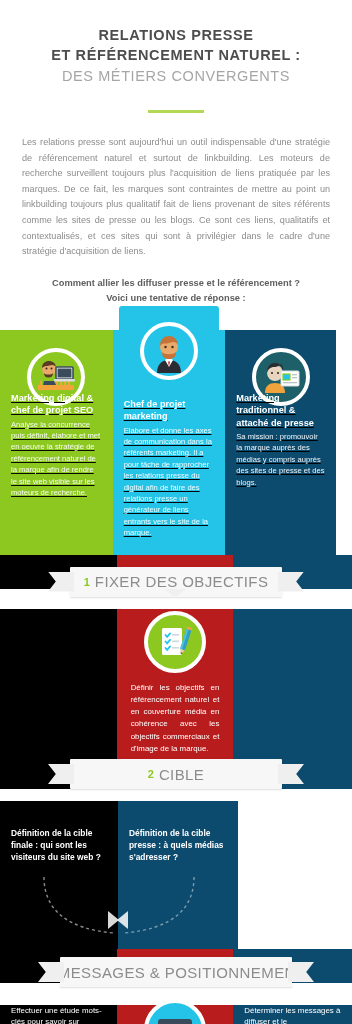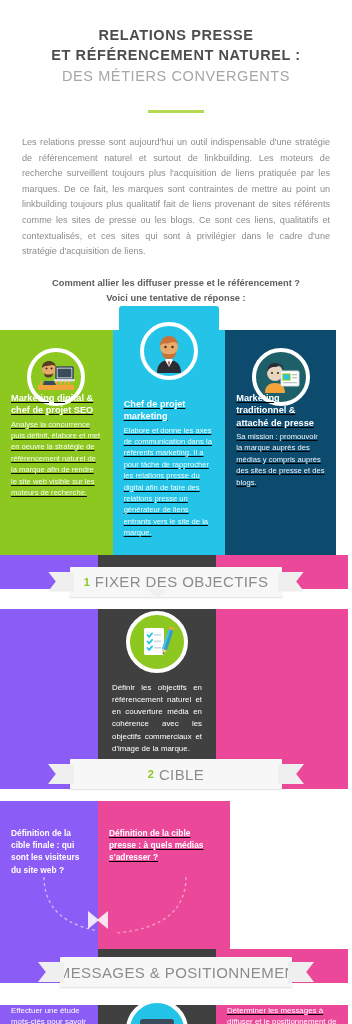--- a/index.html
+++ b/index.html
@@ -93,23 +93,23 @@
   .ribbon-num{
     font-size:11px;font-weight:bold;color:#8cc820;margin-right:5px;
   }
   .ribbon-label{
     font-size:15px;font-weight:normal;color:#8c8c8c;letter-spacing:.4px;
     white-space:nowrap;
   }
 
   
   .step-band{position:relative;display:flex;width:352px;}
-  .sb-green{width:98px;background:#8b5cf6;}
-  .sb-cyan{width:118px;background:#404040;}
-  .sb-teal{width:132px;background:#ec4899;text-decoration:underline;}
+  .sb-green{width:118px;background:#000000;}
+  .sb-cyan{width:118px;background:#b91c1c;}
+  .sb-teal{width:120px;background:#0c4a6e;}
   .center-note{
     position:relative;padding:0 14px;box-sizing:border-box;
     font-size:7.9px;color:#ffffff;line-height:1.55;text-align:justify;
   }
   .center-note.centered{text-align:center;}
   .side-note{
     position:relative;padding:0 11px;box-sizing:border-box;
     font-size:8.4px;font-weight:bold;color:#ffffff;line-height:1.45;
   }
   .side-note.light{font-weight:normal;font-size:7.9px;}

